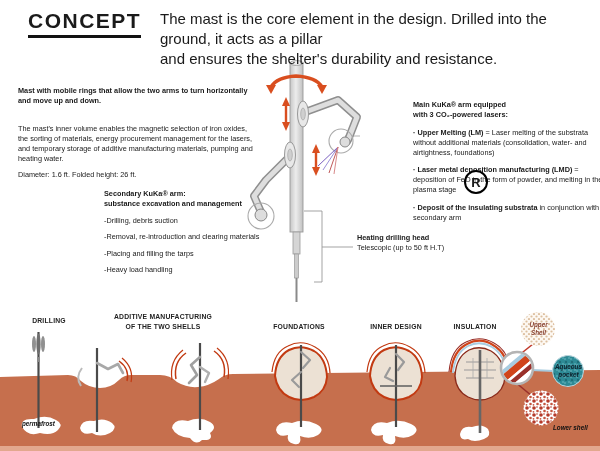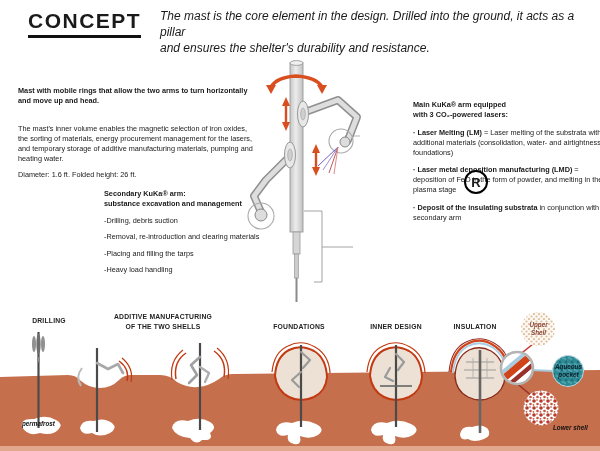--- a/index.html
+++ b/index.html
@@ -3,21 +3,21 @@
 <meta charset="utf-8">
 <style>
   html,body{margin:0;padding:0;background:#888;}
   .slide{position:relative;width:600px;height:451px;background:#ffffff;overflow:hidden;
          font-family:"Liberation Sans", sans-serif;color:#1a1a1a;}
   svg.layer{position:absolute;left:0;top:0;z-index:0;}
   .abs{position:absolute;z-index:1;}
   .pre{white-space:pre-line;}
   .title{left:28px;top:9px;font-size:21px;font-weight:bold;letter-spacing:1.5px;
          border-bottom:3px solid #111;padding-bottom:2px;text-align:center;}
-  .intro{left:160px;top:9px;width:430px;font-size:12px;line-height:1.32;font-style:italic;}
+  .intro{left:160px;top:9px;width:430px;font-size:15px;line-height:1.32;}
   .blk{font-size:7.3px;line-height:1.38;}
   .b{font-weight:bold;}
   .mast-notes{left:18px;top:86px;width:240px;}
   .mast-notes .body{margin-top:18px;}
   .mast-notes .dims{margin-top:6px;}
   .sec-arm{left:76px;top:189px;width:178px;margin-left:28px;}
   .sec-arm .item{margin-top:6.5px;}
   .main-arm{left:376px;top:100px;width:200px;margin-left:37px;}
   .main-arm .bullet{margin-top:7.5px;}
   .drill-head{left:357px;top:233px;width:130px;}
@@ -217,44 +217,48 @@
     <circle cx="538" cy="329" r="17" fill="url(#dotsBeige)"></circle>
     <circle cx="568" cy="371" r="15.5" fill="url(#aquaTex)" stroke="#bcd8e0" stroke-width="1"></circle>
     <circle cx="541" cy="408" r="17.5" fill="url(#dotsRed)"></circle>
   </svg>
 
   <div class="abs title">CONCEPT</div>
   <div class="abs intro pre">The mast is the core element in the design. Drilled into the ground, it acts as a pillar
 and ensures the shelter's durability and resistance.</div>
 
   <div class="abs blk mast-notes">
-    <div class="b">Mast with mobile rings that allow the two arms to turn horizontally and move up and head.</div>
+    <div class="b">Mast with mobile rings that allow the two arms to turn horizontally and move up and down.</div>
     <div class="body">The mast's inner volume enables the magnetic selection of iron oxides, the sorting of materials, energy procurement management for the lasers, and temporary storage of additive manufacturing materials, pumping and heating water.</div>
     <div class="dims">Diameter: 1.6 ft. Folded height: 26 ft.</div>
   </div>
 
   <div class="abs blk sec-arm">
     <div class="b pre">Secondary KuKa® arm:
 substance excavation and management</div>
     <div class="item">-Drilling, debris suction</div>
     <div class="item">-Removal, re-introduction and clearing materials</div>
     <div class="item">-Placing and filling the tarps</div>
     <div class="item">-Heavy load handling</div>
   </div>
 
   <div class="abs blk main-arm">
     <div class="b pre">Main KuKa® arm equipped
 with 3 CO₂-powered lasers:</div>
-    <div class="bullet"><span class="b">· Laser Melting (LM)</span><span> = Laser melting of the substrata without additional materials (consolidation, water- and airtightness, foundations)</span></div>
+    <div class="bullet"><span class="b">· Upper Melting (LM)</span><span> = Laser melting of the substrata without additional materials (consolidation, water- and airtightness, foundations)</span></div>
     <div class="bullet"><span class="b">· Laser metal deposition manufacturing (LMD)</span><span> = deposition of FeO in the form of powder, and melting in the plasma stage</span></div>
     <div class="bullet"><span class="b">· Deposit of the insulating substrata</span><span> in conjunction with the secondary arm</span></div>
   </div>
 
   <div class="abs rmark">R</div>
 
+  <div class="abs blk drill-head">
+    <div class="b">Heating drilling head</div>
+    <div>Telescopic (up to 50 ft H.T)</div>
+  </div>
 
   <div class="abs phase ph0 pre">DRILLING</div>
   <div class="abs phase ph1 pre">ADDITIVE MANUFACTURING
 OF THE TWO SHELLS</div>
   <div class="abs phase ph2 pre">FOUNDATIONS</div>
   <div class="abs phase ph3 pre">INNER DESIGN</div>
   <div class="abs phase ph4 pre">INSULATION</div>
 
   <div class="abs permafrost">permafrost</div>
 

